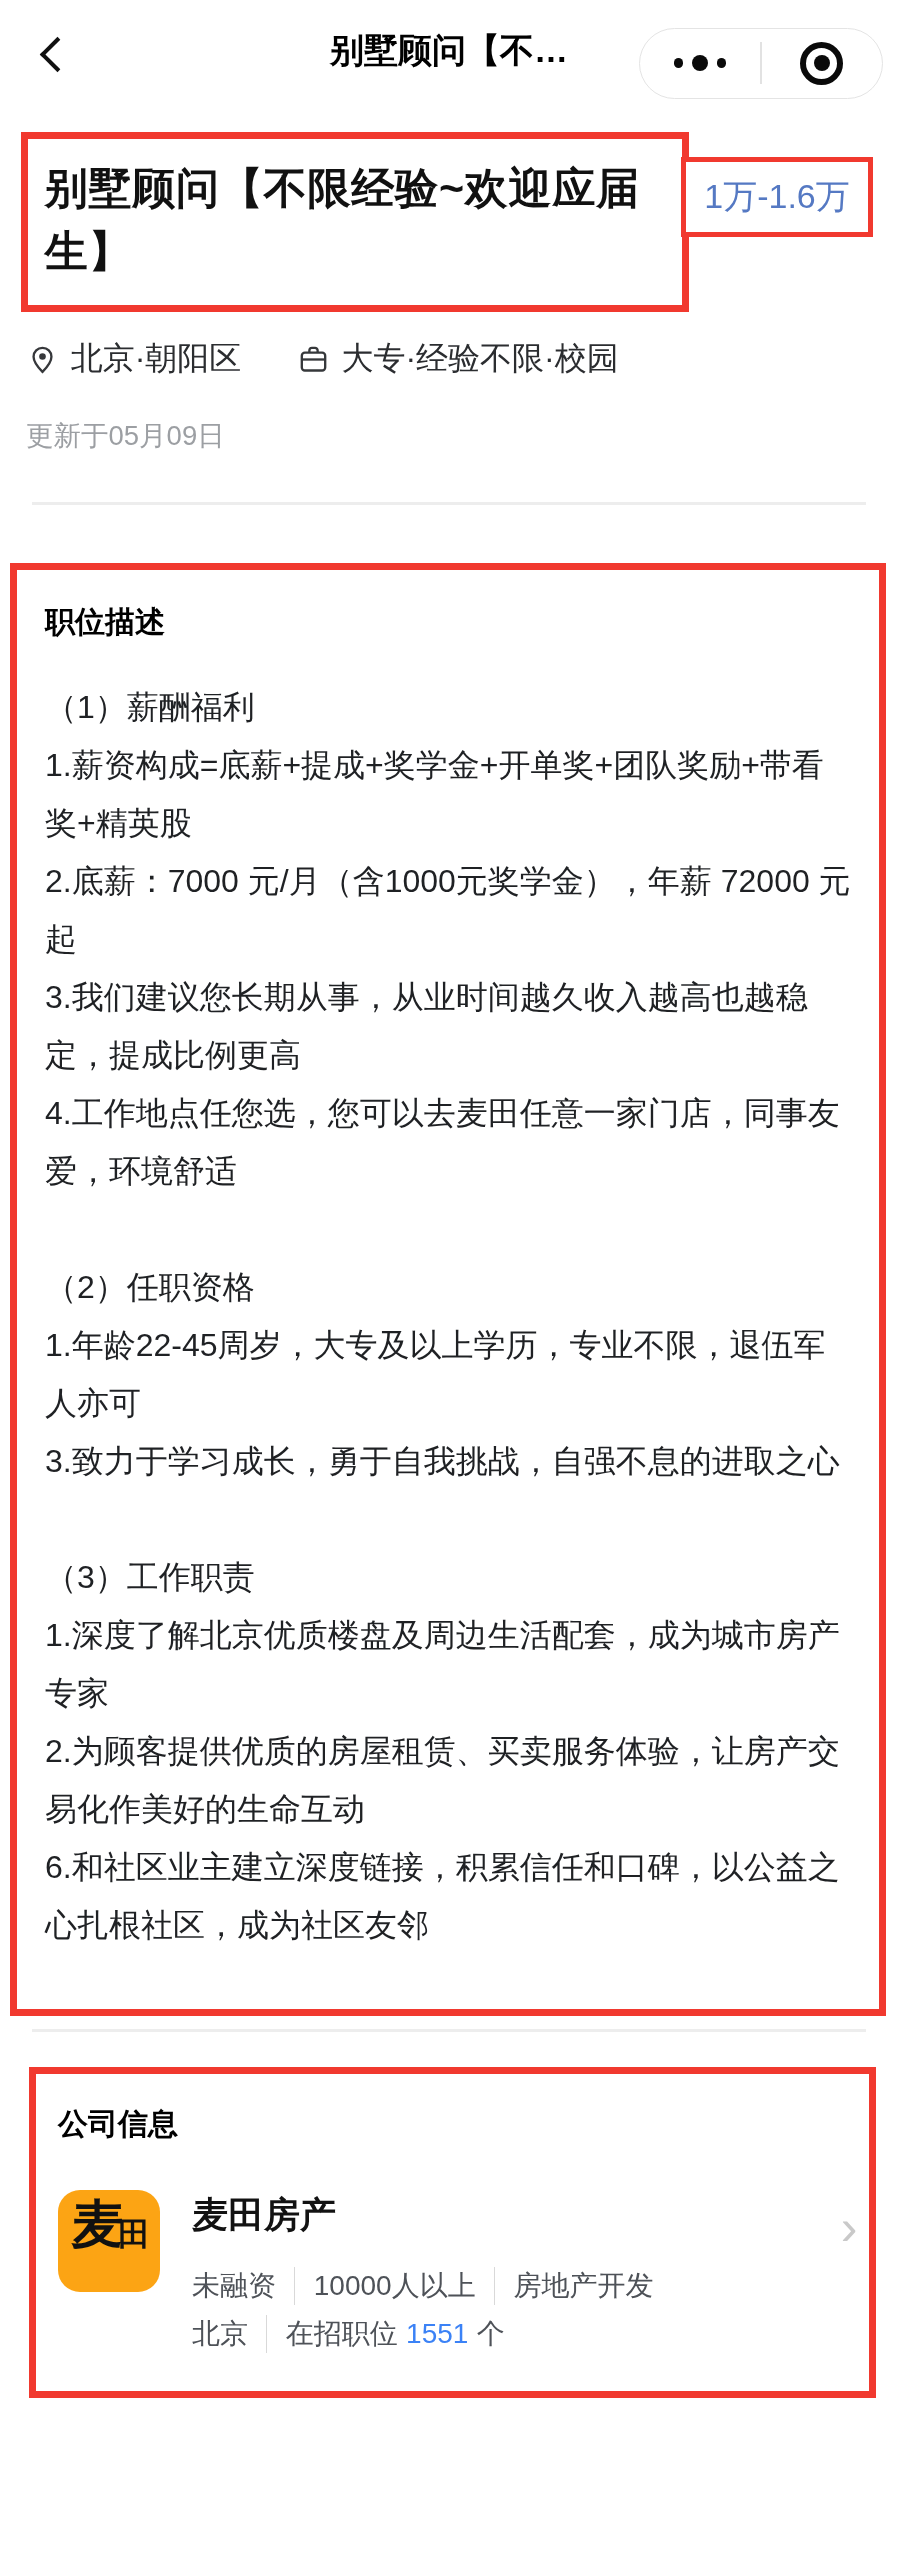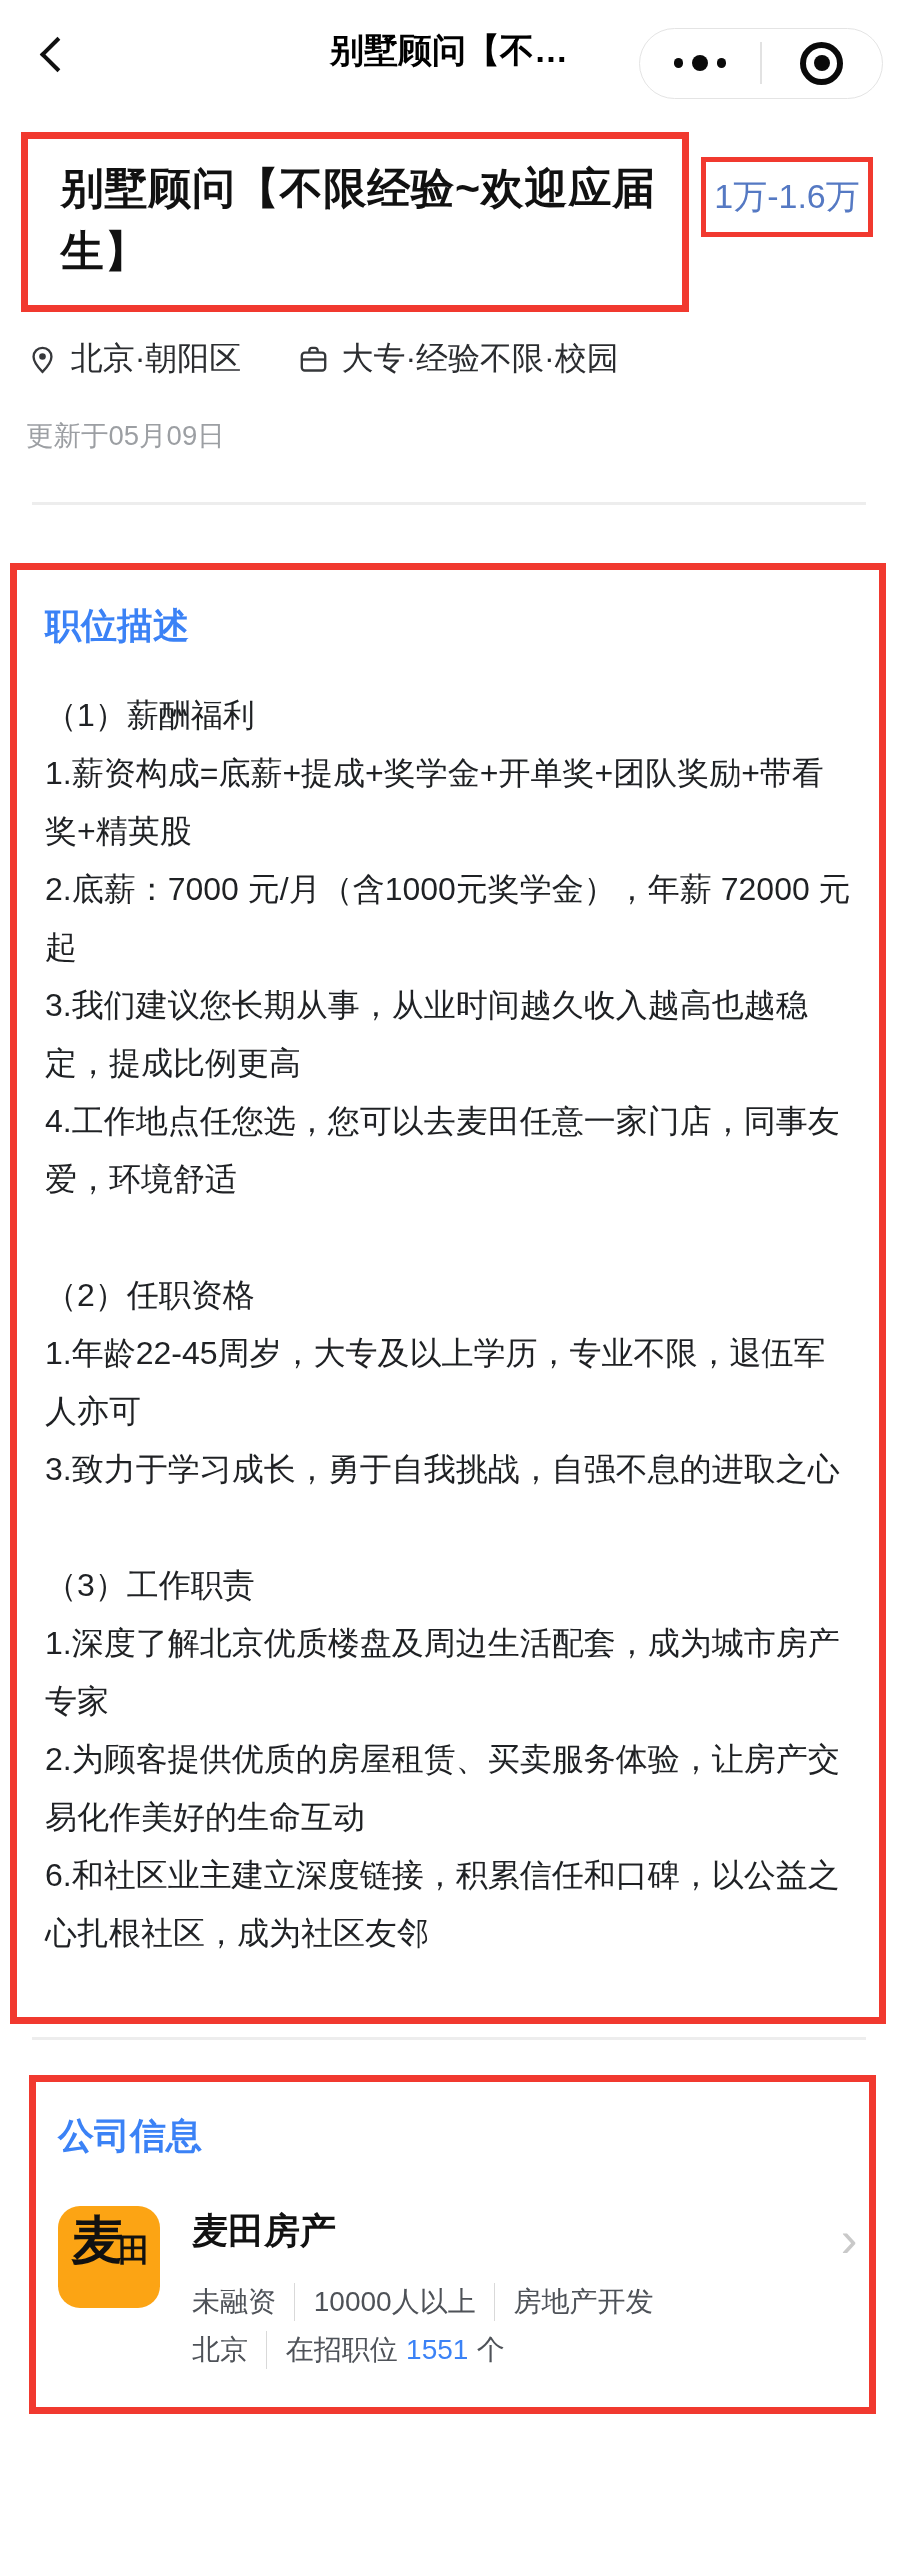--- a/index.html
+++ b/index.html
@@ -21,32 +21,32 @@
   .dots { display:flex; align-items:center; gap:9.2px; }
   .dots i { display:block; border-radius:50%; background:#0a0a0a; }
   .dots .d-s { width:9.2px; height:9.2px; }
   .dots .d-b { width:16px; height:16px; }
   .target-outer { width:43px; height:43px; border:6.7px solid #0a0a0a; border-radius:50%; display:flex; align-items:center; justify-content:center; }
   .target-inner { width:16.7px; height:16.7px; background:#0a0a0a; border-radius:50%; }
 
   
   .header-sec { position:relative; padding:0 0 0 0; }
   .title-box { margin:30px 209px 0 21px; border:7.5px solid #f1392f; padding:18.4px 16.7px 22px 16.7px; background:#fff; }
-  .job-title { font-size:43px; font-weight:700; line-height:63px; color:#111; letter-spacing:0.8px;margin-left:16px; }
-  .salary-box { position:absolute; top:25px; right:25px; width:172px; height:80px; border:5.8px solid #f1392f; display:flex; align-items:center; justify-content:center; background:#fff; }
+  .job-title { font-size:43px; font-weight:700; line-height:63px; color:#111; letter-spacing:0.8px; }
+  .salary-box { position:absolute; top:25px; right:25px; width:192px; height:80px; border:5.8px solid #f1392f; display:flex; align-items:center; justify-content:center; background:#fff; }
   .salary-text { font-size:34px; color:#5579c3; white-space:nowrap; }
   .meta-line { display:flex; align-items:center; margin:25px 21px 0 26px; gap:11.7px; font-size:32px; color:#2b2d30; }
   .meta-line .gap { width:32px; }
   .icon-svg { flex:0 0 auto; display:block; }
   .updated { margin:37px 21px 0 26px; font-size:27.5px; color:#9c9fa3; }
   .divider { height:2.5px; background:#ededed; margin:48px 32px 0 32px; }
 
   
   .desc-card { margin:58px 11.7px 0 10px; border:7.5px solid #f1392f; background:#fff; padding:32px 25px 55px 28px; }
-  .sec-title { font-size:36px; font-weight:700; color:#3b82f6; }
+  .sec-title { font-size:30px; font-weight:700; color:#000000; }
   .tags { display:flex; gap:22px; margin-top:35px; }
   .tag { background:#f4f4f6; color:#55585e; font-size:27px; padding:14px 25px; white-space:nowrap; }
   .paras { margin-top:35px; }
   .paras p { font-size:32px; line-height:58px; color:#1f2124; word-break:break-all; }
 
   
   .divider2 { height:2.5px; background:#ededed; margin:13.3px 32px 0 32px; }
   .comp-card { margin:35px 22px 0 29px; border:7.5px solid #f1392f; background:#fff; padding:30px 50px 38px 22px; position:relative; cursor:pointer; }
   .comp-row { display:flex; margin-top:45px; }
   .comp-logo { width:102px; height:102px; background:#fca414; border-radius:22px; flex:0 0 auto; position:relative; }

